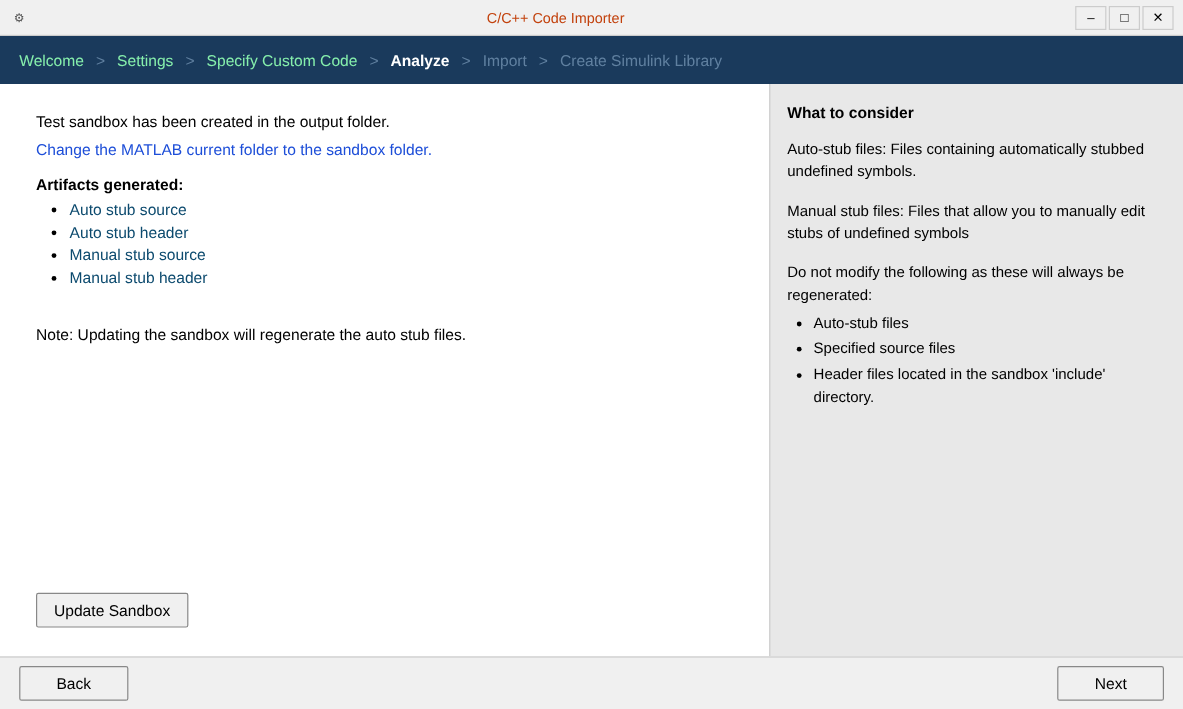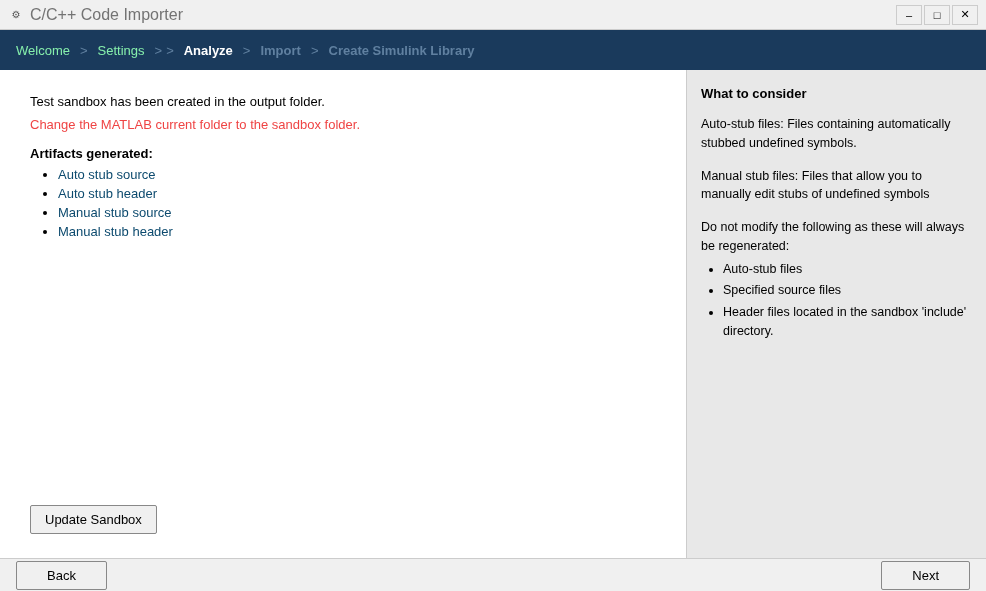--- a/index.html
+++ b/index.html
@@ -28,23 +28,24 @@
       width: 16px;
       height: 16px;
       margin-right: 6px;
       display: flex;
       align-items: center;
       justify-content: center;
       font-size: 10px;
       color: #555;
     }
     .title-bar-text {
-      font-size: 16px;
-      color: #737373;
+      font-size: 12px;
+      color: #c2410c;
       flex: 1;
+      text-align: center;
     }
     .title-bar-controls {
       display: flex;
       gap: 2px;
     }
     .title-bar-btn {
       width: 26px;
       height: 20px;
       background: #f0f0f0;
       border: 1px solid #ccc;
@@ -71,21 +72,20 @@
       padding: 4px 6px;
       cursor: pointer;
       white-space: nowrap;
     }
     .nav-item.active {
       color: #ffffff;
       font-weight: bold;
     }
     .nav-item.inactive {
       color: #6080a0;
-      font-weight: bold;
     }
     .nav-sep {
       color: #6080a0;
       font-size: 13px;
     }
 
     
     .main-area {
       display: flex;
       flex: 1;
@@ -102,21 +102,21 @@
       overflow-y: auto;
     }
 
     .info-text {
       color: #000;
       margin-bottom: 8px;
       font-size: 13px;
     }
 
     .link-text {
-      color: #ef4444;
+      color: #1d4ed8;
       cursor: pointer;
       text-decoration: none;
       font-size: 13px;
     }
 
     .artifacts-label {
       font-weight: bold;
       margin-top: 14px;
       margin-bottom: 6px;
       font-size: 13px;
@@ -153,21 +153,21 @@
       padding: 6px 14px;
       font-size: 13px;
       background: #f0f0f0;
       border: 1px solid #888;
       cursor: pointer;
       border-radius: 2px;
     }
 
     
     .right-panel {
-      width: 300px;
+      width: 345px;
       background: #e8e8e8;
       border-left: 1px solid #ccc;
       padding: 16px 14px;
       overflow-y: auto;
       flex-shrink: 0;
     }
     .right-panel-title {
       font-weight: bold;
       font-size: 13px;
       margin-bottom: 14px;
@@ -186,21 +186,21 @@
     }
     .right-panel-list li {
       font-size: 12.5px;
       color: #000;
       margin-bottom: 3px;
       line-height: 1.5;
     }
 
     
     .footer {
-      height: 33px;
+      height: 44px;
       background: #f0f0f0;
       border-top: 1px solid #ccc;
       display: flex;
       align-items: center;
       padding: 0 16px;
       justify-content: space-between;
       flex-shrink: 0;
     }
     .footer-btn {
       padding: 6px 30px;
@@ -223,20 +223,21 @@
     <button class="title-bar-btn">□</button>
     <button class="title-bar-btn close">✕</button>
   </div>
 </div>
 
 <div class="nav-bar">
   <span class="nav-item">Welcome</span>
   <span class="nav-sep">&gt;</span>
   <span class="nav-item">Settings</span>
   <span class="nav-sep">&gt;</span>
+  <span class="nav-item">Specify Custom Code</span>
   <span class="nav-sep">&gt;</span>
   <span class="nav-item active">Analyze</span>
   <span class="nav-sep">&gt;</span>
   <span class="nav-item inactive">Import</span>
   <span class="nav-sep">&gt;</span>
   <span class="nav-item inactive">Create Simulink Library</span>
 </div>
 
 <div class="main-area">
 
@@ -246,20 +247,21 @@
 
     <p class="artifacts-label">Artifacts generated:</p>
     <ul class="artifact-list">
       <li><a>Auto stub source</a></li>
       <li><a>Auto stub header</a></li>
       <li><a>Manual stub source</a></li>
       <li><a>Manual stub header</a></li>
     </ul>
 
     <div class="note-section">
+      <p style="margin-top:4px;">Note: Updating the sandbox will regenerate the auto stub files.</p>
     </div>
 
     <div class="button-section">
       <button class="update-btn">Update Sandbox</button>
     </div>
   </div>
 
   <div class="right-panel">
     <div class="right-panel-title">What to consider</div>
     <p class="right-panel-text">Auto-stub files: Files containing automatically stubbed undefined symbols.</p>

